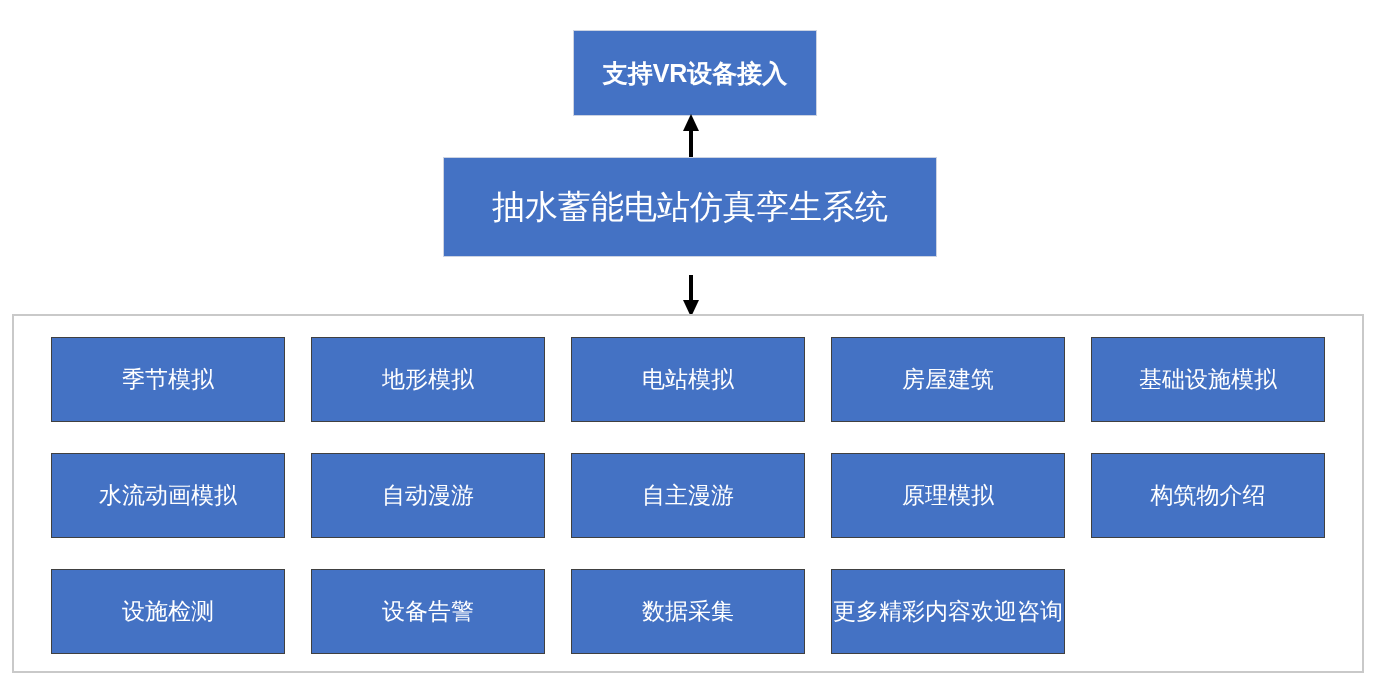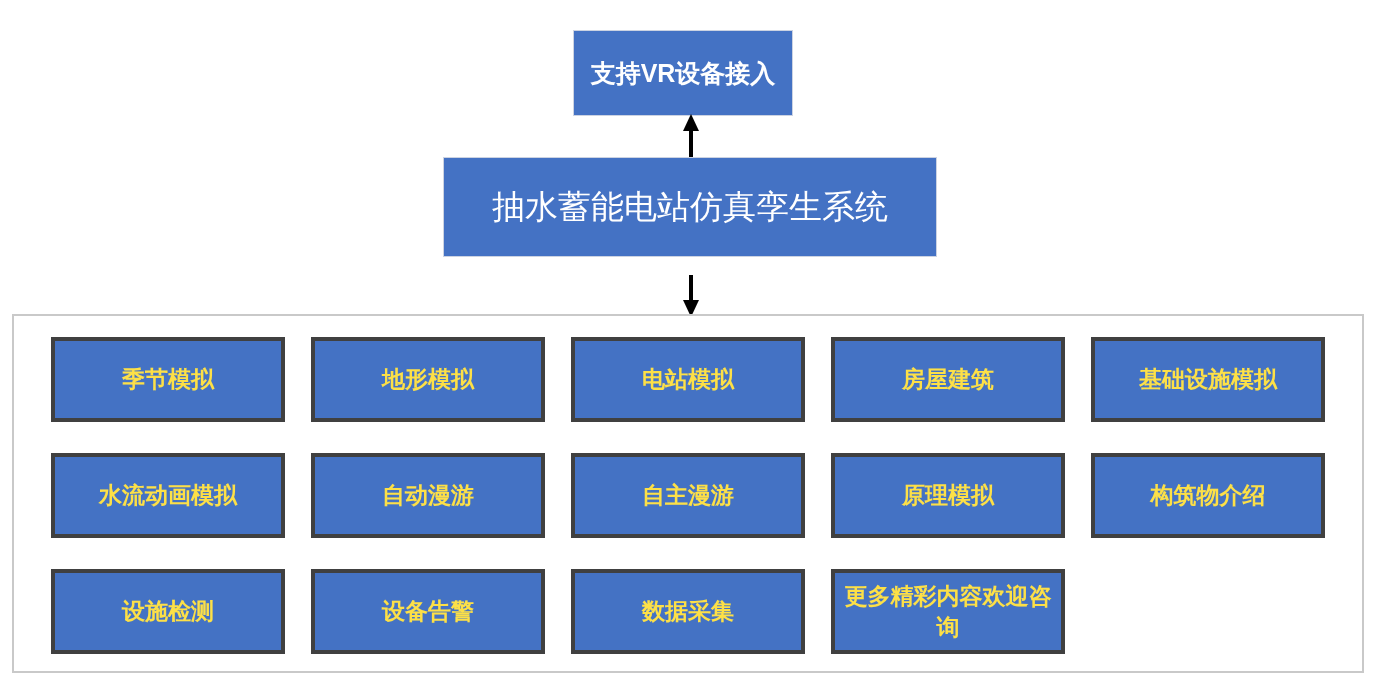--- a/index.html
+++ b/index.html
@@ -22,21 +22,21 @@
     color: #ffffff;
     display: flex;
     align-items: center;
     justify-content: center;
     text-align: center;
     box-sizing: border-box;
   }
   .top-box {
     left: 573px;
     top: 30px;
-    width: 220px;
+    width: 244px;
     height: 86px;
     font-size: 25px;
     font-weight: bold;
   }
   .main-box {
     left: 443px;
     top: 157px;
     width: 494px;
     height: 100px;
     font-size: 33px;
@@ -68,28 +68,28 @@
     grid-template-columns: repeat(5, 1fr);
     grid-auto-rows: 85px;
     column-gap: 26px;
     row-gap: 31px;
     padding: 21px 37px;
     box-sizing: border-box;
     height: 100%;
   }
   .cell {
     background: #4472c4;
-    border: 4px solid #404040;
-    color: #fde047;
+    border: 1px solid #404040;
+    color: #ffffff;
     display: flex;
     align-items: center;
     justify-content: center;
     text-align: center;
     font-size: 23px;
-    font-weight: bold;
+    font-weight: normal;
     box-sizing: border-box;
   }
   .grid .cell:nth-child(15) {
     font-size: 25px;
   }
 </style>
 </head>
 <body>
 
 <div class="canvas">

